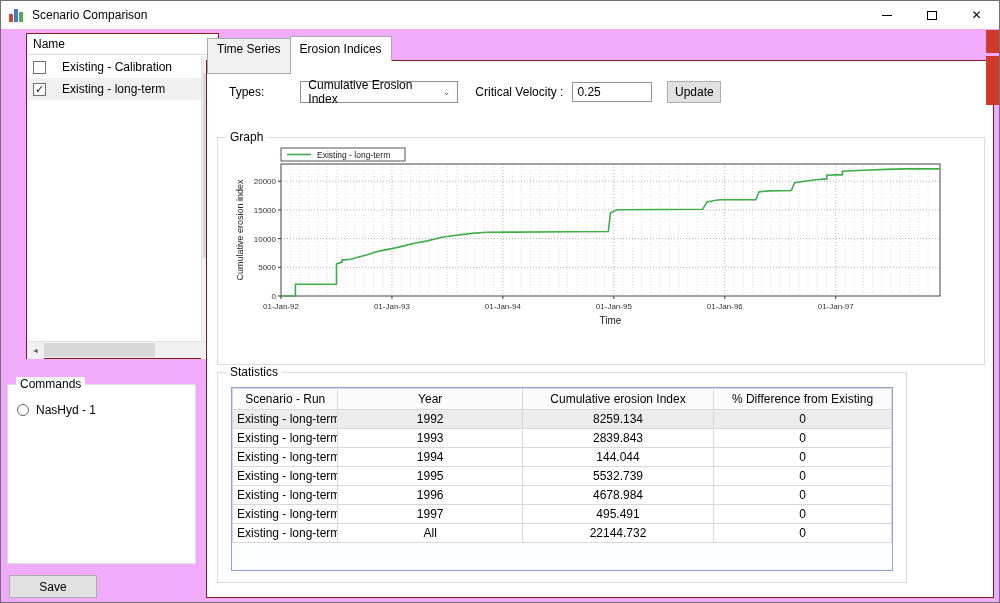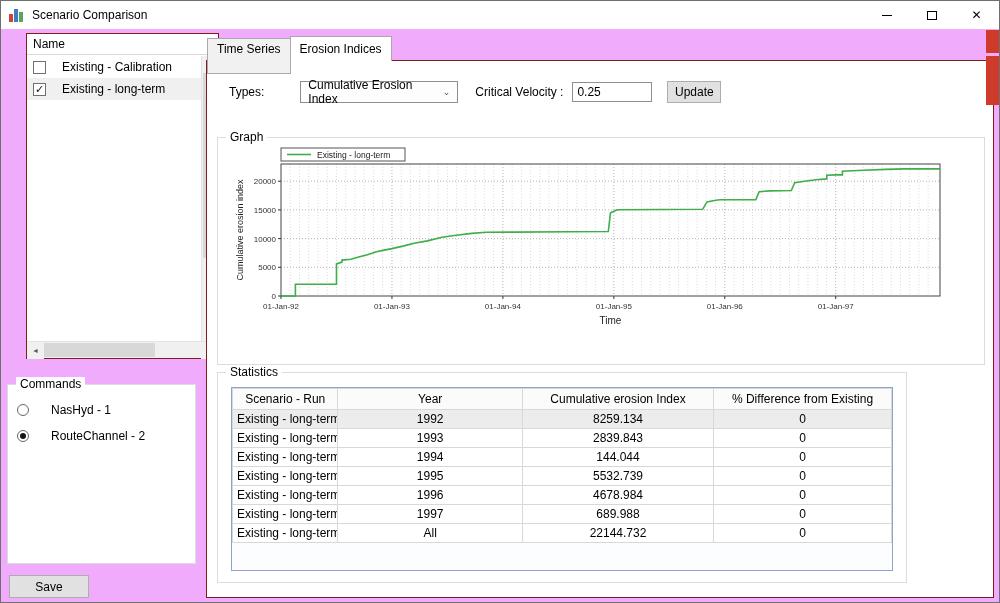--- a/index.html
+++ b/index.html
@@ -39,25 +39,25 @@
   .vscroll .up{top:0;}
   .vscroll .down{bottom:0;}
   .v-thumb{position:absolute;left:1px;right:1px;top:17px;height:65%;background:#d8d8d8;}
   .h-thumb{position:absolute;left:17px;top:1px;bottom:1px;width:58%;background:#d8d8d8;}
 
   
   .groupbox{position:absolute;border:1px solid #dcdcdc;background:#fff;}
   .groupbox>.legend{position:absolute;top:-8px;left:8px;background:#fff;padding:0 4px;font-size:12px;}
 
   .commands-box{left:6px;top:383px;width:189px;height:180px;}
-  .radio-option{display:flex;align-items:center;gap:22px;margin:8px 0 0 9px;height:18px;font-size:12px;}
+  .radio-option{display:flex;align-items:center;gap:7px;margin:8px 0 0 9px;height:18px;font-size:12px;}
   .radio{flex:0 0 12px;width:12px;height:12px;border:1px solid #666;border-radius:50%;background:#fff;position:relative;}
   .radio.on::after{content:"";position:absolute;inset:2px;border-radius:50%;background:#151515;}
 
-  .save-btn{position:absolute;left:8px;top:574px;width:80px;height:23px;background:#e1e1e1;border:1px solid #adadad;font-size:12px;font-family:"Liberation Sans",sans-serif;}
+  .save-btn{position:absolute;left:8px;top:574px;width:88px;height:23px;background:#e1e1e1;border:1px solid #adadad;font-size:12px;font-family:"Liberation Sans",sans-serif;}
 
   
   .tabstrip{position:absolute;left:206px;top:37px;height:22px;display:flex;z-index:2;}
   .tab{height:36px;line-height:20px;padding:0 9px;font-size:12px;border:1px solid #a9a9a9;background:#f1f1f1;margin-right:-1px;}
   .tab.active{background:#fff;border-bottom:none;height:25px;margin-top:-2px;line-height:24px;position:relative;z-index:3;}
   .tab-panel{position:absolute;left:205px;top:59px;width:788px;height:538px;border:1px solid #7f1d1d;background:#fff;z-index:1;}
 
   
   .controls-row{position:absolute;left:22px;top:19px;right:10px;height:24px;display:flex;align-items:center;font-size:12px;}
   .lbl-types{margin-right:36px;}
@@ -130,24 +130,20 @@
       <span class="sb-arrow">►</span>
     </div>
   </div>
 
   <div class="groupbox commands-box">
     <span class="legend">Commands</span>
     <div id="command-options" style="padding-top:8px;">
         <div class="radio-option">
           <span class="radio"></span>
           <span>NasHyd - 1</span>
-        </div>
-        <div class="radio-option">
-          <span class="radio on"></span>
-          <span>RouteChannel - 2</span>
         </div>
       </div>
   </div>
 
   <button class="save-btn">Save</button>
 
   <div class="tabstrip" id="tabs">
       <div class="tab">Time Series</div>
       <div class="tab active">Erosion Indices</div>
     </div>
@@ -319,21 +315,21 @@
               </tr>
               <tr>
                 <td class="left">Existing - long-term</td>
                 <td>1996</td>
                 <td>4678.984</td>
                 <td>0</td>
               </tr>
               <tr>
                 <td class="left">Existing - long-term</td>
                 <td>1997</td>
-                <td>689.988</td>
+                <td>495.491</td>
                 <td>0</td>
               </tr>
               <tr>
                 <td class="left">Existing - long-term</td>
                 <td>All</td>
                 <td>22144.732</td>
                 <td>0</td>
               </tr>
             </tbody>
           </table>

